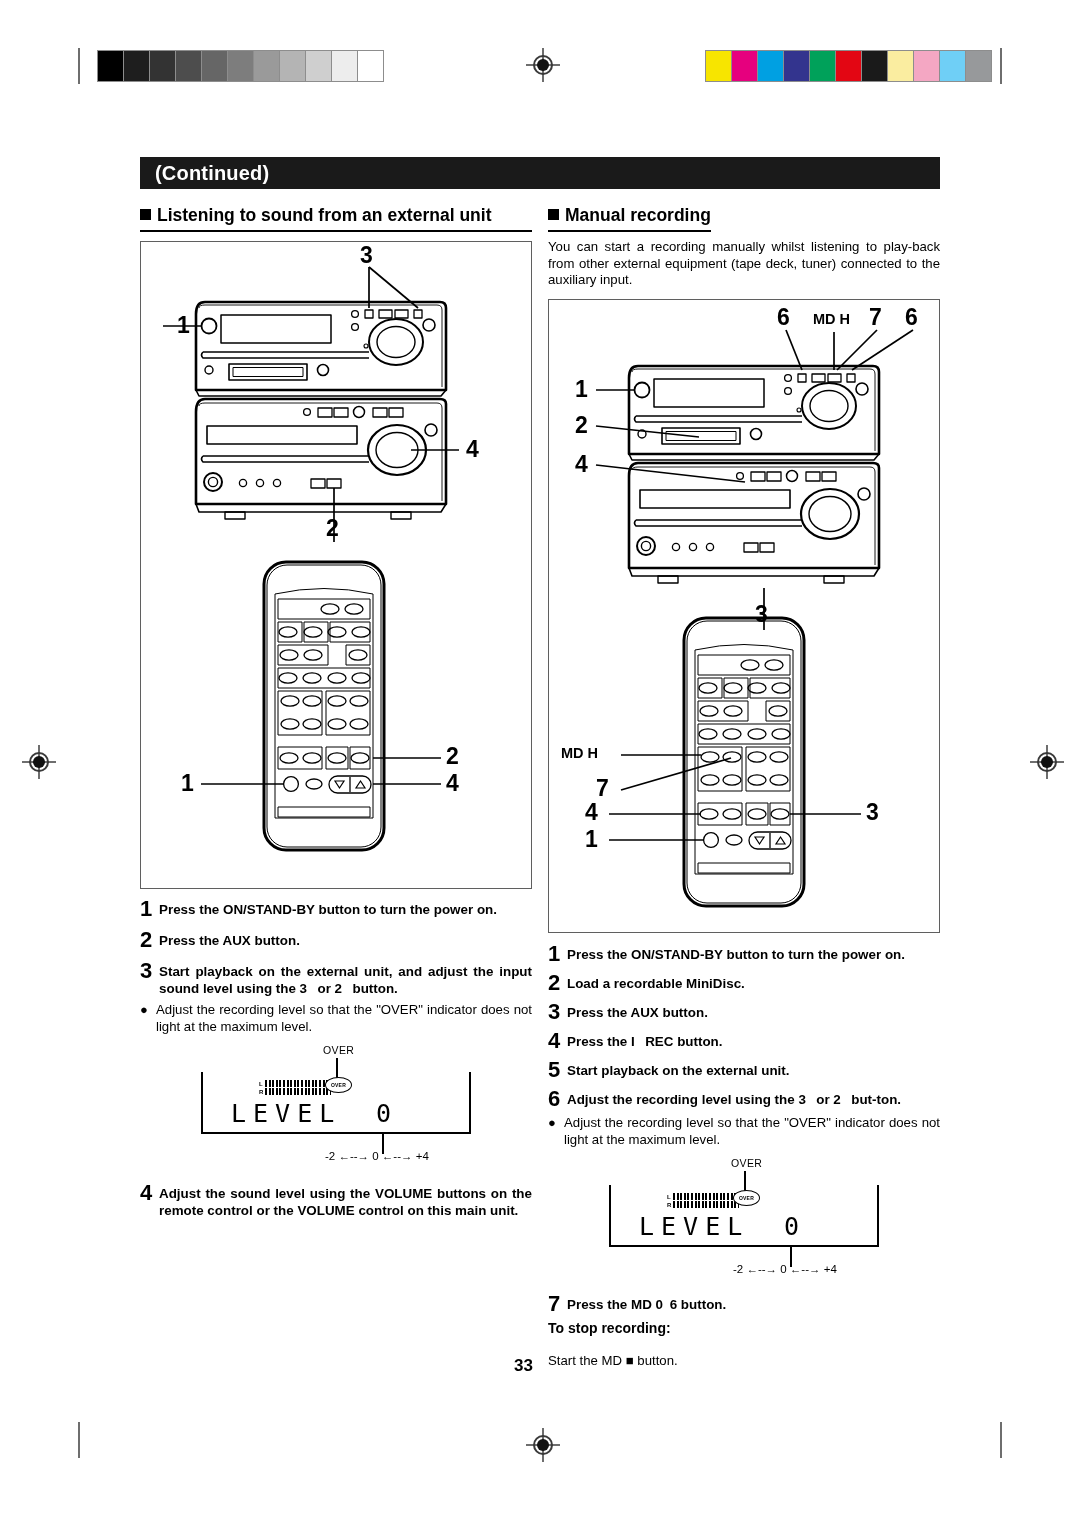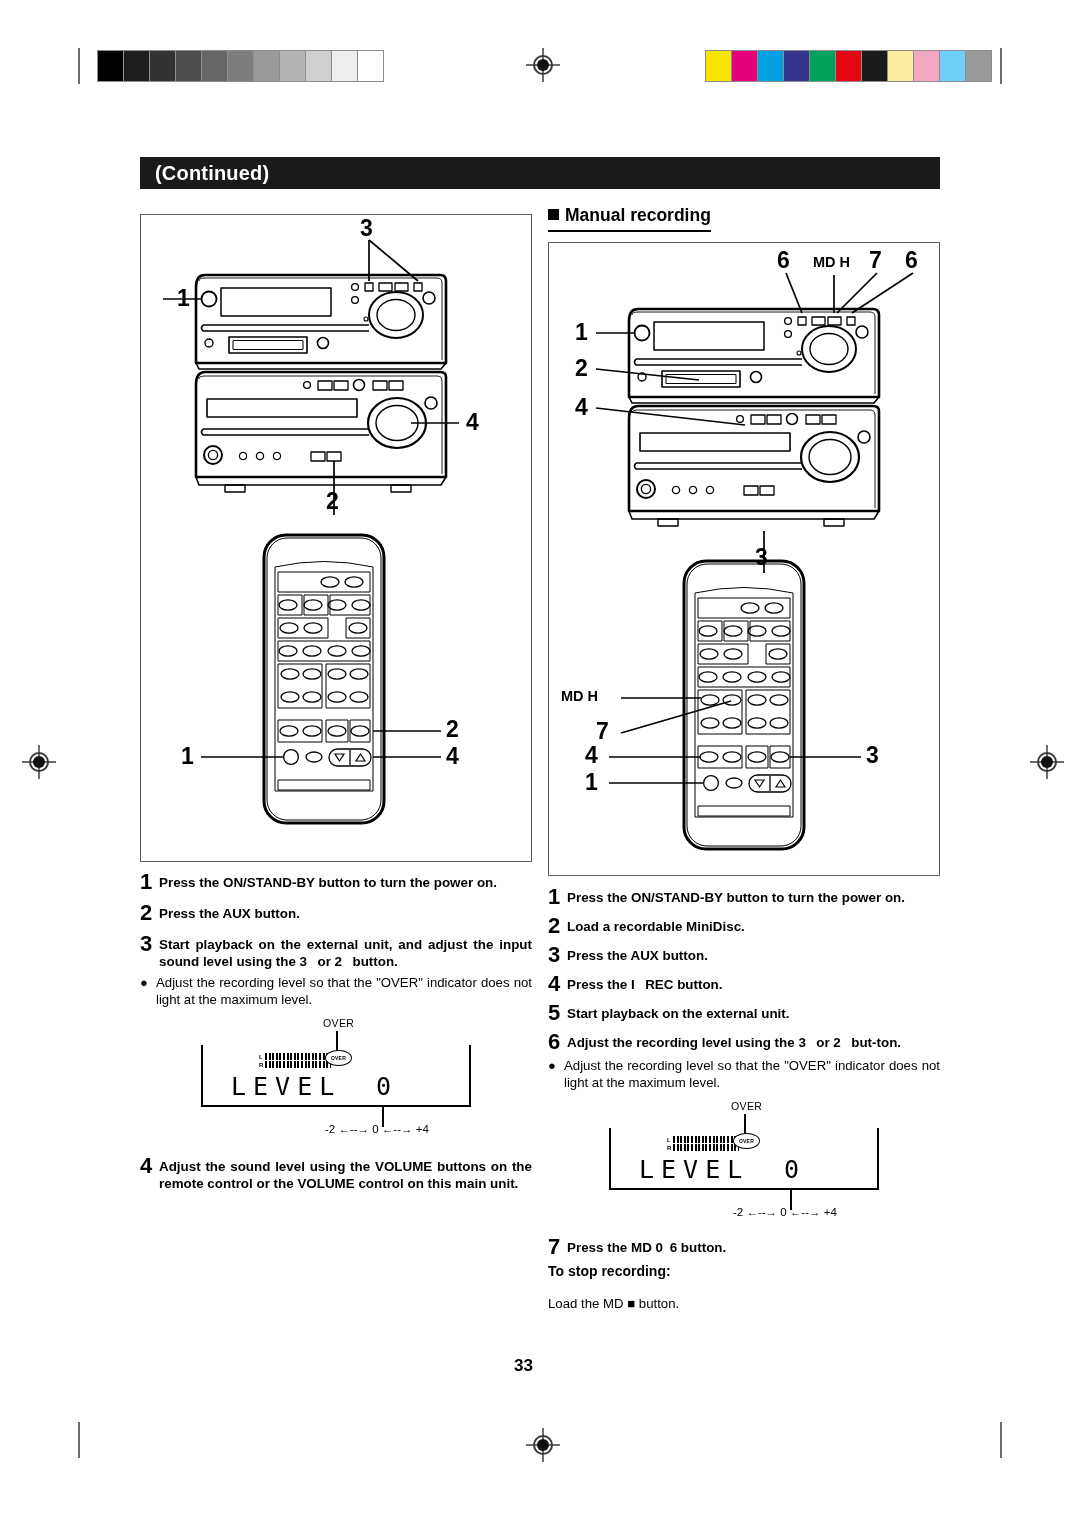--- a/index.html
+++ b/index.html
@@ -150,20 +150,23 @@
   <div class="croptick" style="left:1000px;top:48px;width:1.5px;height:36px;"></div>
   <div class="croptick" style="left:78px;top:1422px;width:1.5px;height:36px;"></div>
   <div class="croptick" style="left:1000px;top:1422px;width:1.5px;height:36px;"></div>
 
   <div class="continued-bar">
     <span>(Continued)</span>
   </div>
 
   <div class="col colL">
 
+    <h2 class="sect">
+      <span class="sq"></span><span>Listening to sound from an external unit</span>
+    </h2>
 
 
     <div class="figbox" style="height:646px;margin-top:9px;">
       <svg width="390" height="644" viewBox="0 0 390 644">
         <g fill="none" stroke="#000" stroke-width="1.6" stroke-linejoin="round">
 
           <path d="M55 72 L55 148 L305 148 L305 66 Q305 60 299 60 L64 60 Q55 60 55 72 Z" stroke-width="2.6"></path>
           <path d="M58 66 Q58 63 64 63 L296 63 Q301 63 301 68 L301 145" stroke-width="0.9"></path>
 
           <rect x="80" y="73" width="110" height="28" stroke-width="1.5"></rect>
@@ -348,20 +351,21 @@
       </div>
     </div>
   </div>
 
   <div class="col colR">
 
     <h2 class="sect" style="display:inline-block;">
       <span class="sq"></span><span>Manual recording</span>
     </h2>
 
+    <p class="body">You can start a recording manually whilst listening to play-back from other external equipment (tape deck, tuner) connected to the auxiliary input.</p>
 
     
     <div class="figbox" style="height:632px;margin-top:10px;">
       <svg width="390" height="630" viewBox="0 0 390 630">
         <g fill="none" stroke="#000" stroke-width="1.6" stroke-linejoin="round">
 
           <path d="M80 78 L80 154 L330 154 L330 72 Q330 66 324 66 L89 66 Q80 66 80 78 Z" stroke-width="2.6"></path>
           <path d="M83 72 Q83 69 89 69 L321 69 Q326 69 326 74 L326 151" stroke-width="0.9"></path>
           <rect x="105" y="79" width="110" height="28" stroke-width="1.5"></rect>
           <circle cx="93" cy="90" r="7.5" stroke-width="1.8"></circle>
@@ -550,19 +554,19 @@
       <div class="leadline" style="left:211px;top:88px;width:1.8px;height:22px;"></div>
       <div class="scale" style="left:154px;top:106px;">-2 ←--→ 0 ←--→ +4</div>
     </div>
 
     <div class="steps" style="margin-top:8px;">
       <div class="step" style="margin-bottom:5px;">
         <div class="n">7</div>
         <div class="t">Press the MD 0 6 button.</div>
       </div>
       <div class="subhead">To stop recording:</div>
-      <div class="plain">Load the MD ■ button.</div>
+      <div class="plain">Start the MD ■ button.</div>
     </div>
   </div>
 
   <div class="pageno" style="left:514px;top:1356px;">33</div>
 
 </div>
 
 </body></html>

